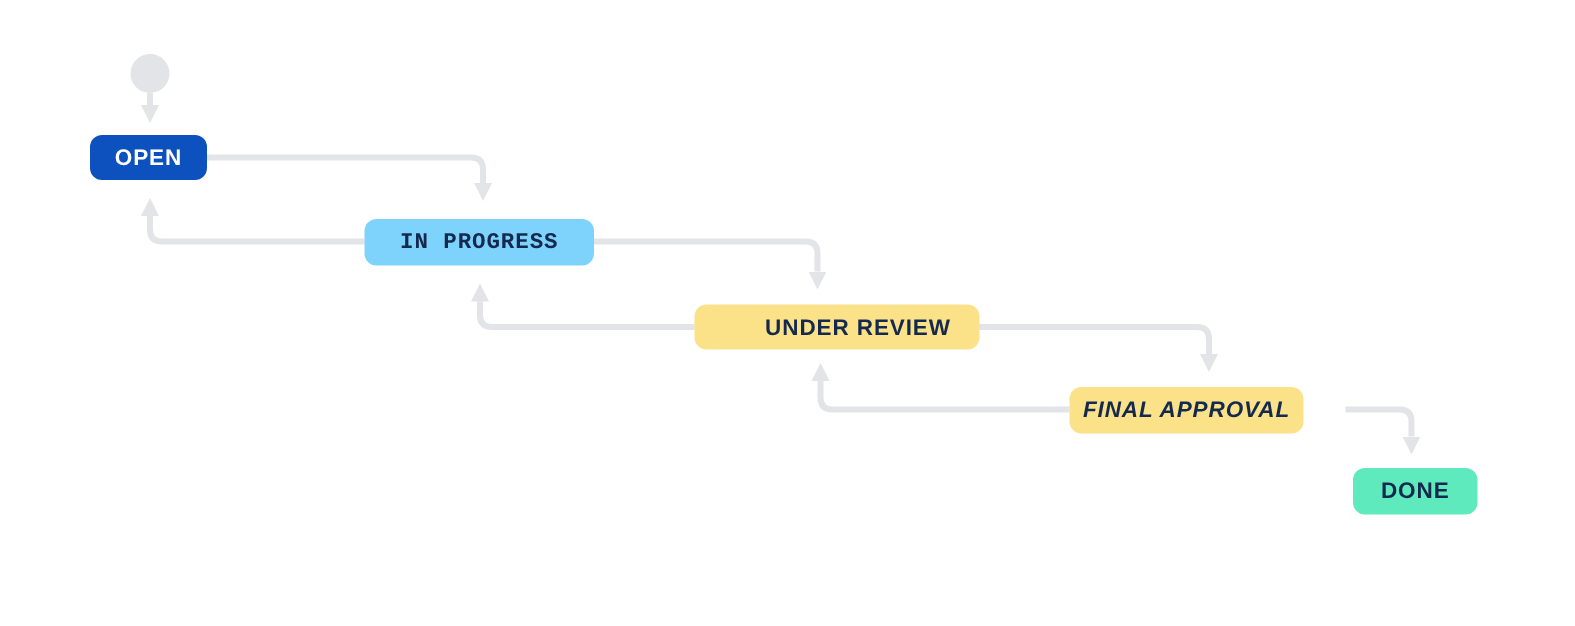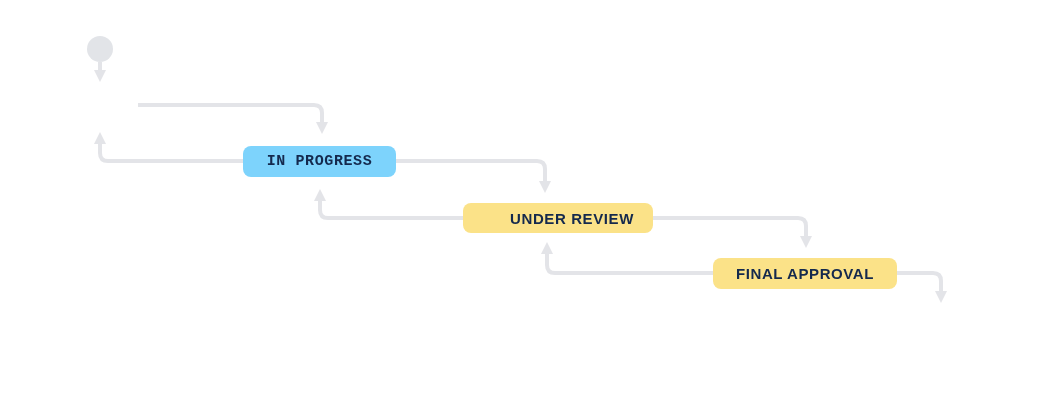--- a/index.html
+++ b/index.html
@@ -44,21 +44,21 @@
     font-weight:700;
     font-size:15px;
     letter-spacing:0.6px;
     white-space:nowrap;
     cursor:default;
     user-select:none;
   }
   .node-open{left:60px;top:90px;width:78px;height:30px;}
   .node-in-progress{left:243px;top:146px;width:153px;height:31px;}
   .node-under-review{left:463px;top:203px;width:162px;height:30px;}
-  .node-final-approval{left:713px;top:258px;width:184px;height:31px;}
+  .node-final-approval{left:713px;top:258px;width:156px;height:31px;font-style:italic;}
   .node-done{left:902px;top:312px;width:83px;height:31px;}
 </style>
 </head>
 <body style="background: rgb(255, 255, 255);">
 
 <div class="canvas">
 
   <svg class="edges" viewBox="0 0 1050 417" xmlns="http://www.w3.org/2000/svg">
     <defs>
       <marker id="arrow" markerUnits="userSpaceOnUse" markerWidth="14" markerHeight="16" refX="0" refY="8" orient="auto">
@@ -78,27 +78,33 @@
 
     <path class="connector" d="M463,218 H328 Q320,218 320,210 V201" marker-end="url(#arrow)"></path>
 
     <path class="connector" d="M625,218 H798 Q806,218 806,226 V236" marker-end="url(#arrow)"></path>
 
     <path class="connector" d="M713,273 H555 Q547,273 547,265 V254" marker-end="url(#arrow)"></path>
 
     <path class="connector" d="M897,273 H933 Q941,273 941,281 V291" marker-end="url(#arrow)"></path>
   </svg>
 
+  <div class="node node-open" style="background: rgb(12, 81, 190); color: rgb(255, 255, 255);">
+    <span>OPEN</span>
+  </div>
 
   <div class="node node-in-progress" style="background: #7dd3fc; color: rgb(20, 41, 77); font-family: Liberation Mono, monospace;">
     <span>IN PROGRESS</span>
   </div>
 
   <div class="node node-under-review" style="background: rgb(251, 226, 136); color: rgb(20, 41, 77); padding-left: 28px;">
     <span>UNDER REVIEW</span>
   </div>
 
   <div class="node node-final-approval" style="background: rgb(251, 226, 136); color: rgb(20, 41, 77);">
     <span>FINAL APPROVAL</span>
   </div>
 
+  <div class="node node-done" style="background: rgb(94, 234, 189); color: rgb(20, 41, 77);">
+    <span>DONE</span>
+  </div>
 
 </div>
 
 </body></html>

